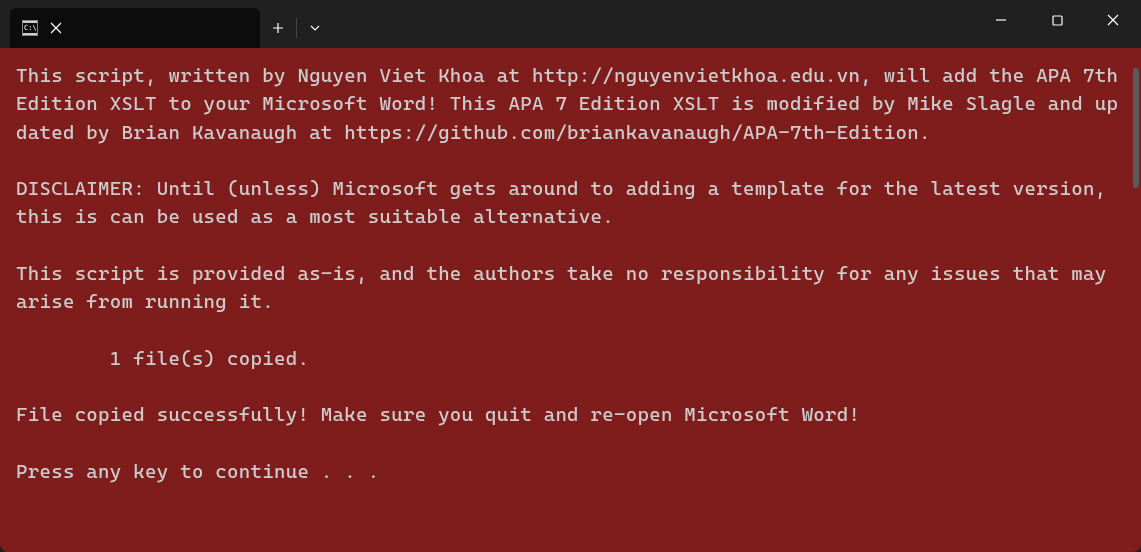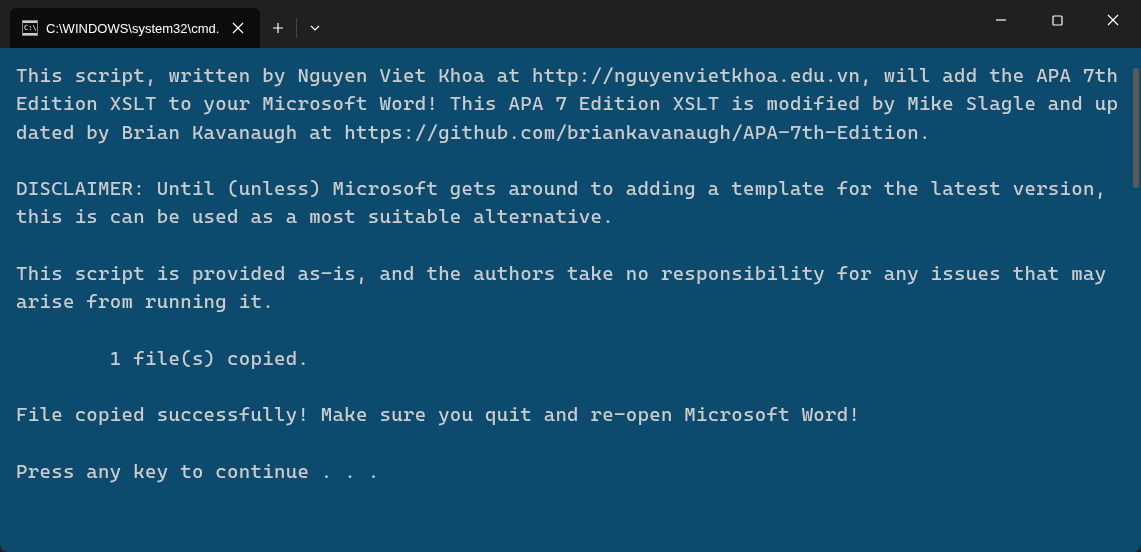--- a/index.html
+++ b/index.html
@@ -114,21 +114,21 @@
       width: 56px;
       height: 40px;
       display: flex;
       align-items: center;
       justify-content: center;
       color: #ffffff;
       cursor: pointer;
     }
     
     .terminal-content {
-      background: #0c4a6e;
+      background: #7f1d1d;
       height: calc(552px - 48px);
       padding: 14px 16px;
       color: #cccccc;
       font-size: 19.5px;
       line-height: 1.45;
       white-space: pre-wrap;
       word-break: break-all;
       font-family: 'Cascadia Mono', 'Consolas', monospace;
       letter-spacing: 0.3px;
       position: relative;
@@ -150,21 +150,20 @@
 <div class="titlebar">
   <div style="display:flex;">
     <div class="tabs-area">
       <div class="tab">
         <div class="tab-icon">
           <svg width="14" height="10" viewBox="0 0 14 10">
             <rect x="0" y="0" width="14" height="10" fill="#0c0c0c"></rect>
             <text x="1" y="7" font-size="7" fill="#fff" font-family="monospace">C:\</text>
           </svg>
         </div>
-        <span class="tab-title">C:\WINDOWS\system32\cmd.</span>
         <div class="tab-close">
           <svg width="12" height="12" viewBox="0 0 12 12">
             <path d="M1 1 L11 11 M11 1 L1 11" stroke="#ffffff" stroke-width="1.2" fill="none"></path>
           </svg>
         </div>
       </div>
     </div>
     <div class="tab-actions">
       <div class="new-tab">
         <svg width="12" height="12" viewBox="0 0 12 12">

